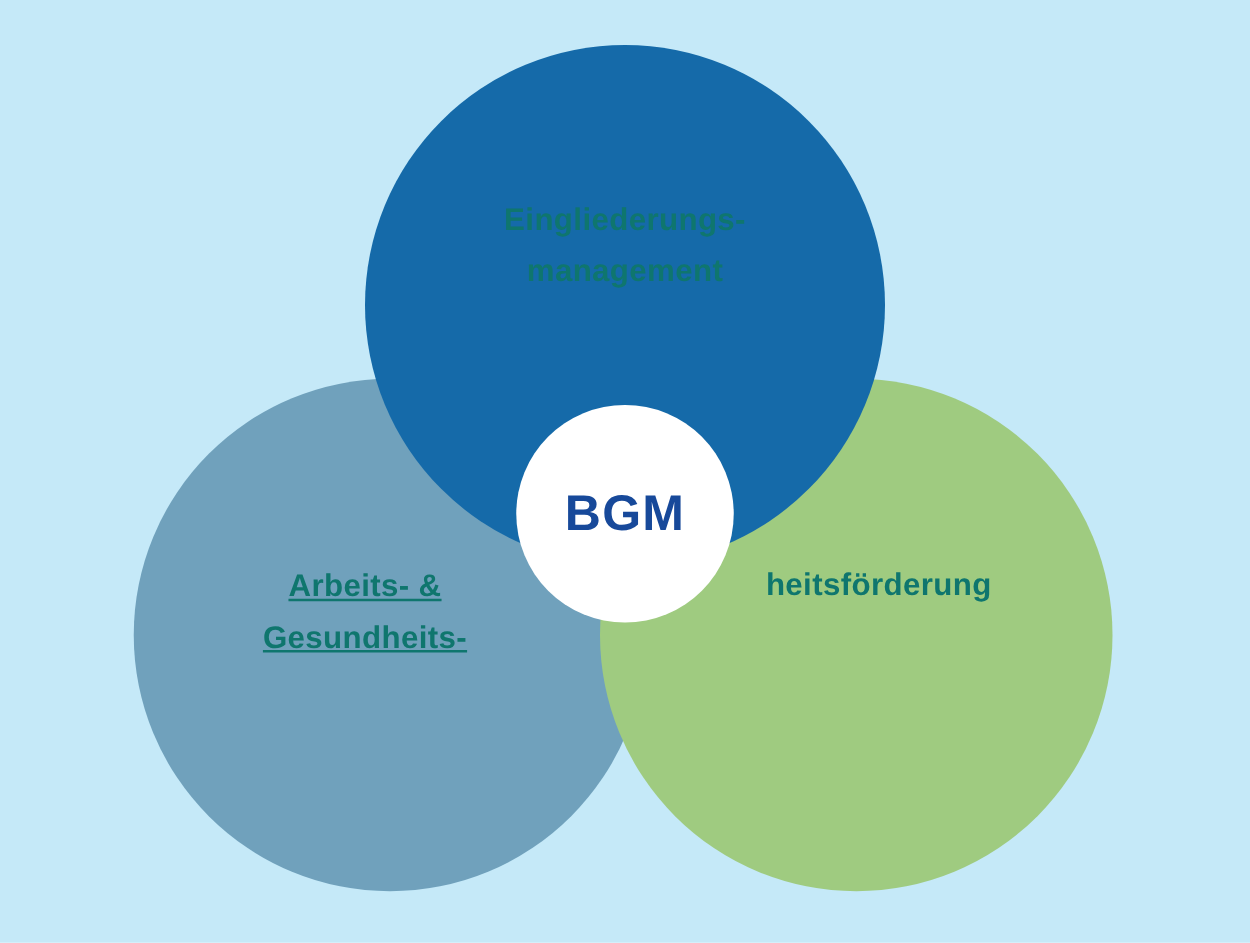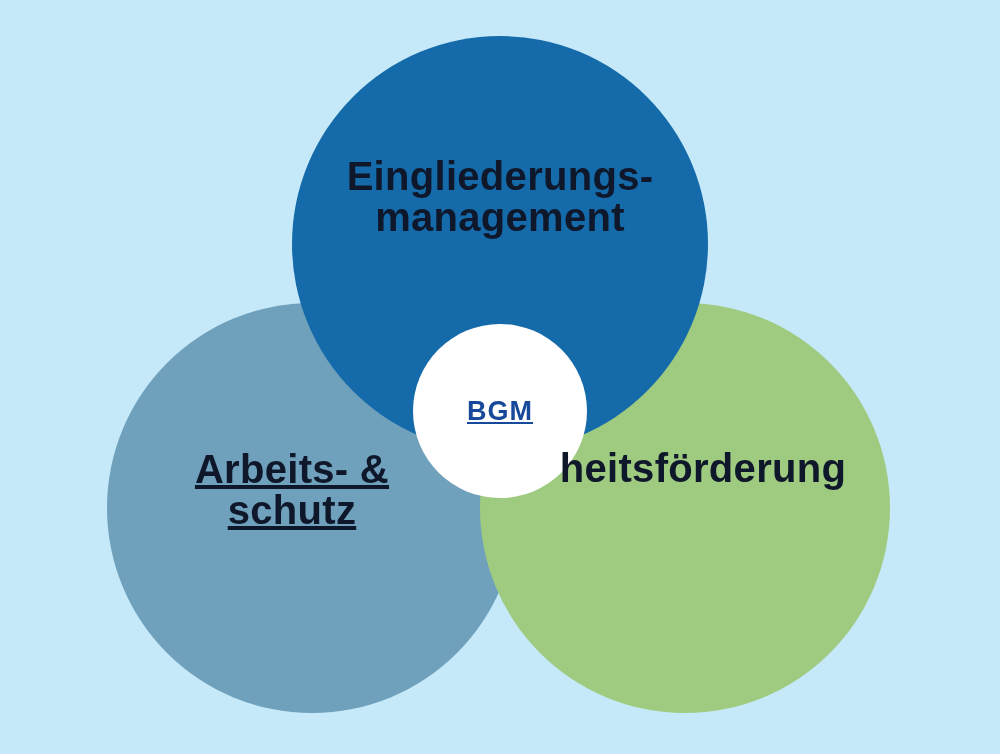--- a/index.html
+++ b/index.html
@@ -46,46 +46,45 @@
     left: 413px;
     top: 324px;
     width: 174px;
     height: 174px;
     background: #FFFFFF;
   }
   .label {
     position: absolute;
     width: 400px;
     text-align: center;
-    color: #0f172a;
+    color: #0f766e;
     font-weight: 700;
-    font-size: 40px;
+    font-size: 25px;
     line-height: 41px;
     letter-spacing: 0.3px;
   }
   .label span {
     display: block;
   }
   .label-top  { left: 300px; top: 156px; }
   .label-left { left:  92px; top: 449px; text-decoration: underline; }
   .label-right{ left: 503px; top: 448px; }
   .label-center {
     position: absolute;
     left: 413px;
     top: 324px;
     width: 174px;
     height: 174px;
     display: flex;
     align-items: center;
     justify-content: center;
     color: #17499A;
     font-weight: 700;
-    font-size: 27px;
+    font-size: 40px;
     letter-spacing: 1px;
-    text-decoration: underline;
   }
 </style>
 </head>
 <body>
 
 <div class="stage" style="background: rgb(197, 233, 248);">
 
   <div class="circle c-left" style="background: rgb(112, 161, 188);"></div>
 
   <div class="circle c-right" style="background: rgb(159, 203, 128);"></div>
@@ -94,21 +93,21 @@
 
   <div class="circle c-center" style="background: rgb(255, 255, 255);"></div>
 
   <div class="label label-top">
     <span>Eingliederungs-</span>
     <span>management</span>
   </div>
 
   <div class="label label-left">
     <span>Arbeits- &amp;</span>
-    <span>schutz</span>
+    <span>Gesundheits-</span>
   </div>
 
   <div class="label label-right">
     <span>heitsförderung</span>
   </div>
 
   <div class="label-center" style="color: rgb(23, 73, 154);">BGM</div>
 
 </div>
 

